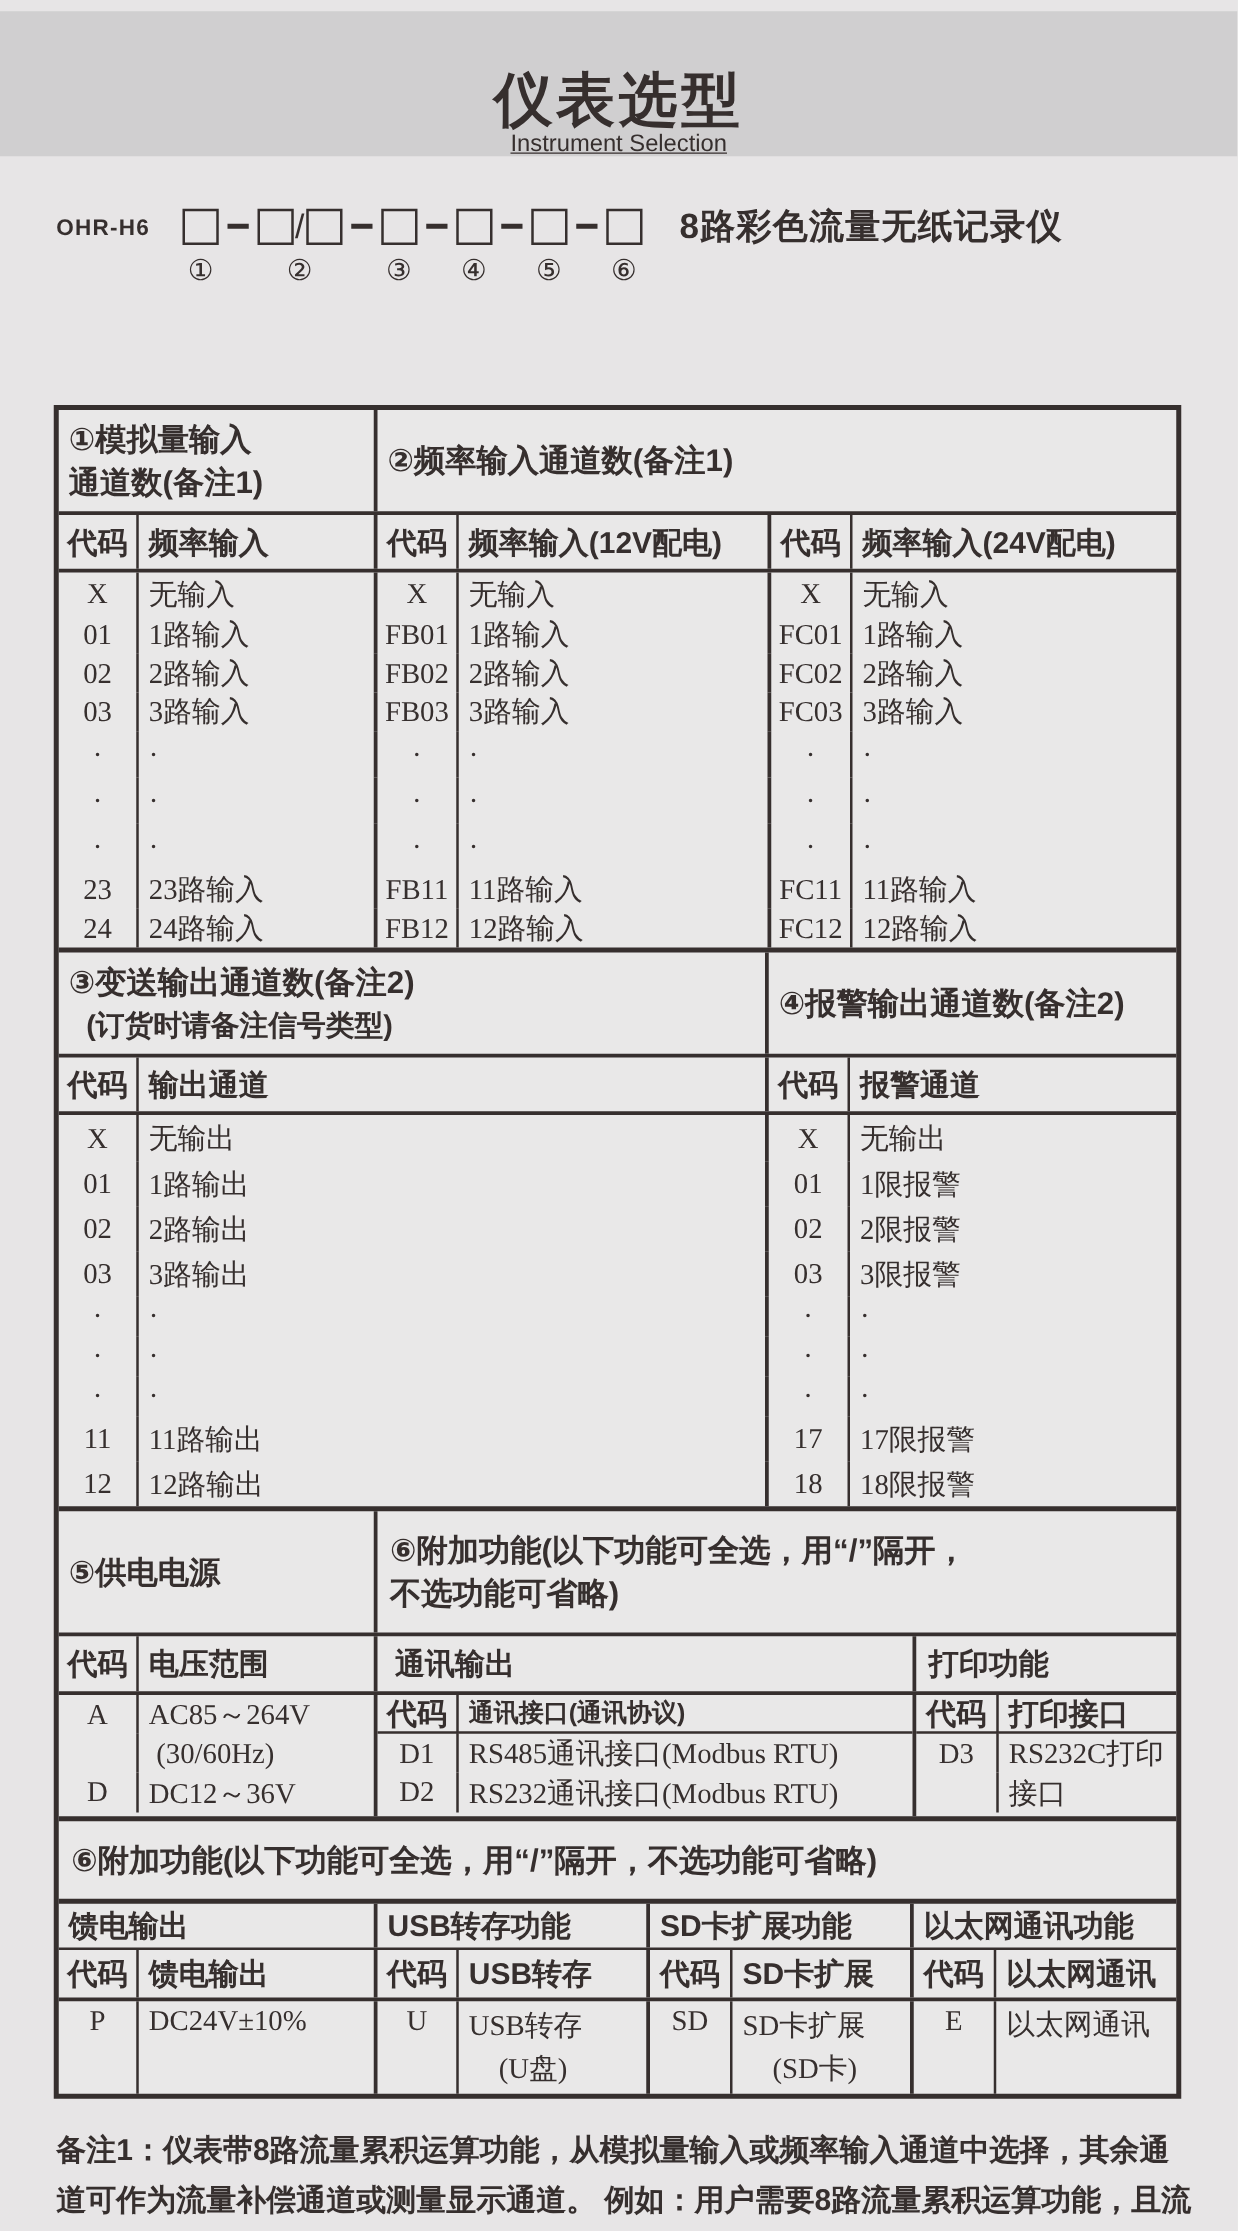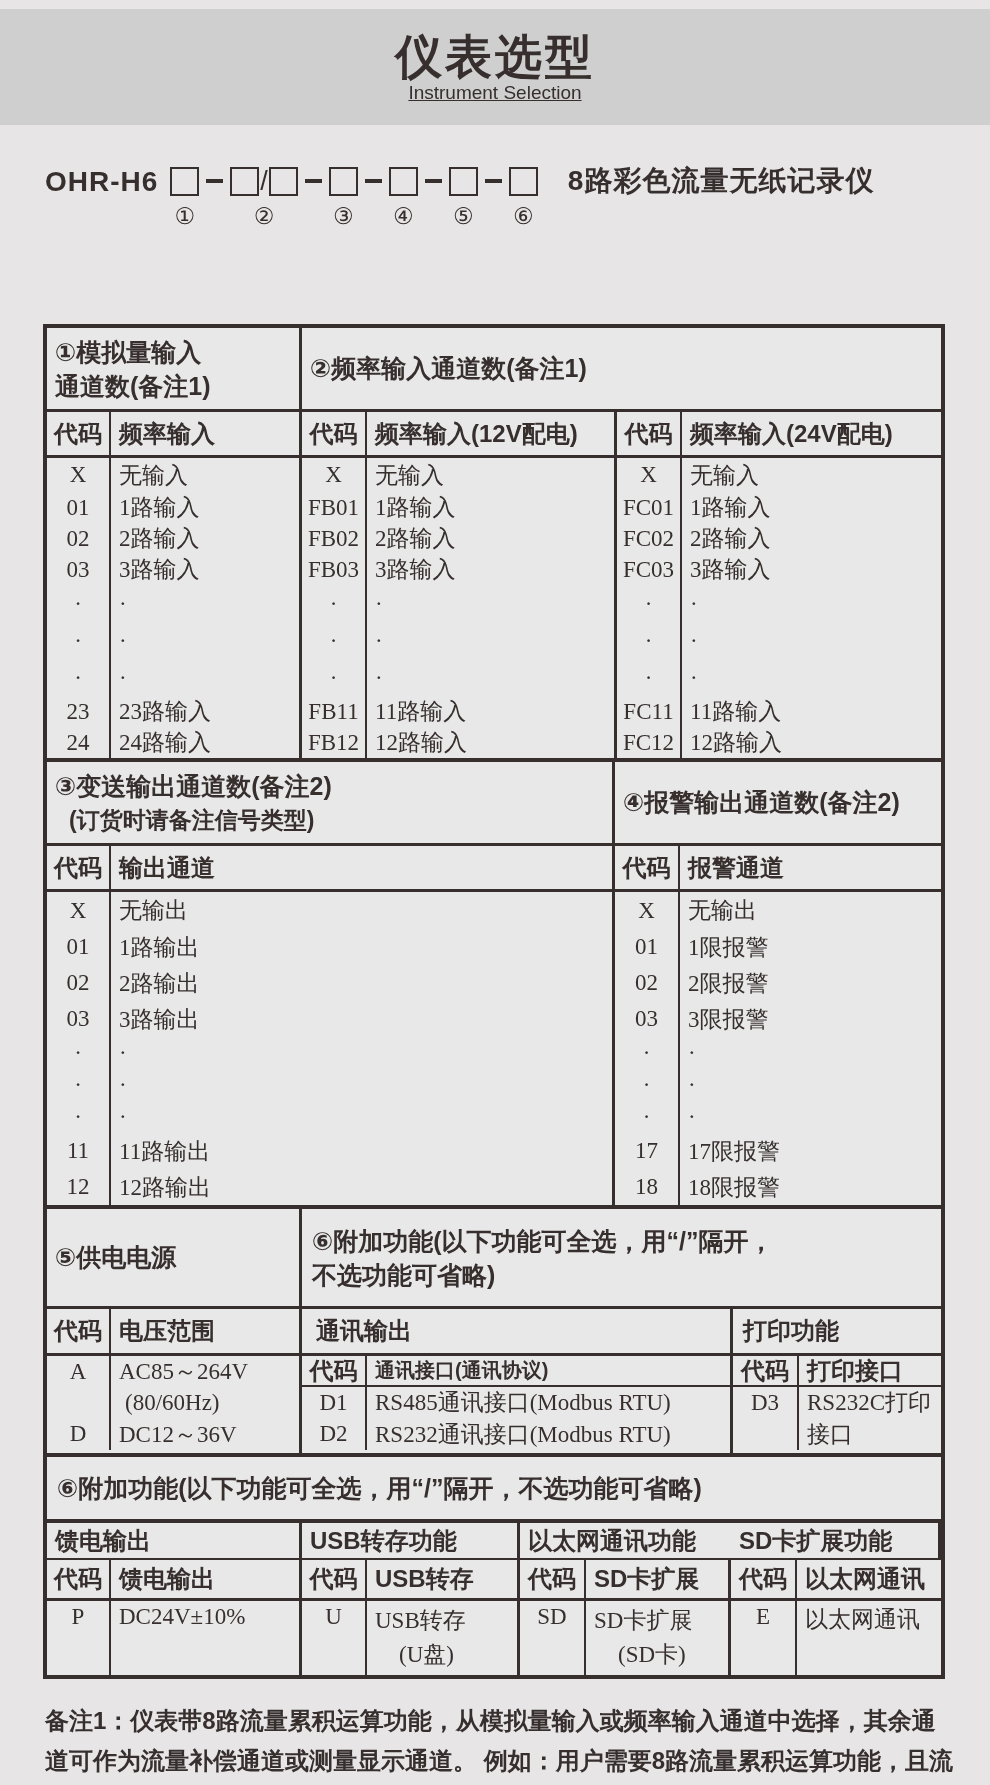--- a/index.html
+++ b/index.html
@@ -12,27 +12,27 @@
   body{
     width:990px;height:1785px;
     background:var(--bg);
     color:var(--ink);
     font-family:"Liberation Sans","DejaVu Sans",sans-serif;
     overflow:hidden;
   }
   
   .band{
     margin-top:9px;height:116px;background:var(--band);
-    display:flex;flex-direction:column;align-items:center;justify-content:center;
+    display:flex;flex-direction:column;align-items:center;justify-content:flex-end;
   }
   .band .t1{font-size:47px;font-weight:bold;letter-spacing:3px;line-height:1;}
   .band .t2{font-size:19px;margin-top:3px;line-height:1;text-decoration:underline;}
   
   .model{display:flex;align-items:flex-start;margin:40px 0 0 45px;}
-  .model .prefix{font-size:28px;font-weight:bold;letter-spacing:1px;line-height:30px;margin-top:2px;margin-right:12px;}
+  .model .prefix{font-size:18px;font-weight:bold;letter-spacing:1px;line-height:30px;margin-top:2px;margin-right:26px;}
   .unit{display:flex;flex-direction:column;align-items:center;}
   .boxrow{display:flex;align-items:center;height:32px;}
   .slotbox{width:29px;height:29px;border:2px solid var(--ink);box-sizing:border-box;background:transparent;}
   .slash{font-size:27px;line-height:30px;margin:0 1px;}
   .num{font-size:23px;line-height:1;margin-top:8px;}
   .dash{width:17px;height:4px;background:var(--ink);margin:14px 7px 0 7px;}
   .product{font-size:28px;font-weight:bold;line-height:32px;margin-left:30px;letter-spacing:1px;}
   
   .tbl{
     margin:96px 0 0 43px;width:902px;box-sizing:border-box;
@@ -280,21 +280,21 @@
     <div class="c dc r3">电压范围</div>
     <div class="c r3" style="padding-left:14px;">通讯输出</div>
     <div class="c" style="padding-left:10px;">打印功能</div>
   </div>
 
   <div class="g s3data ht3 data">
     <div class="g z-left r3">
       <div class="c cc r2">A</div>
       <div class="c dc">AC85～264V</div>
       <div class="c cc r2"></div>
-      <div class="c dc" style="padding-left:14px;">(80/60Hz)</div>
+      <div class="c dc" style="padding-left:14px;">(30/60Hz)</div>
       <div class="c cc r2">D</div>
       <div class="c dc">DC12～36V</div>
     </div>
     <div class="g z-mid r3">
       <div class="c cc r2 hb2 bold" style="font-family:'Liberation Sans',sans-serif;font-size:24px;">代码</div>
       <div class="c dc hb2 bold" style="font-family:'Liberation Sans',sans-serif;font-size:20px;">通讯接口(通讯协议)</div>
       <div class="c cc r2">D1</div>
       <div class="c dc">RS485通讯接口(Modbus RTU)</div>
       <div class="c cc r2">D2</div>
       <div class="c dc">RS232通讯接口(Modbus RTU)</div>
@@ -307,22 +307,22 @@
       <div class="c cc r2"></div>
       <div class="c dc" style="text-align:center;">接口</div>
     </div>
   </div>
 
   <div class="s4row sec ht4">⑥附加功能(以下功能可全选，用“/”隔开，不选功能可省略)</div>
 
   <div class="g s5h colhead ht4">
     <div class="c dc r3">馈电输出</div>
     <div class="c dc r3">USB转存功能</div>
+    <div class="c dc r3">SD卡扩展功能</div>
     <div class="c dc">以太网通讯功能</div>
-    <div class="c dc r3">SD卡扩展功能</div>
   </div>
 
   <div class="g cols8 s5sh colhead ht2">
     <div class="c cc r2">代码</div>
     <div class="c dc r3">馈电输出</div>
     <div class="c cc r2">代码</div>
     <div class="c dc r3">USB转存</div>
     <div class="c cc r2">代码</div>
     <div class="c dc r3">SD卡扩展</div>
     <div class="c cc r2">代码</div>

